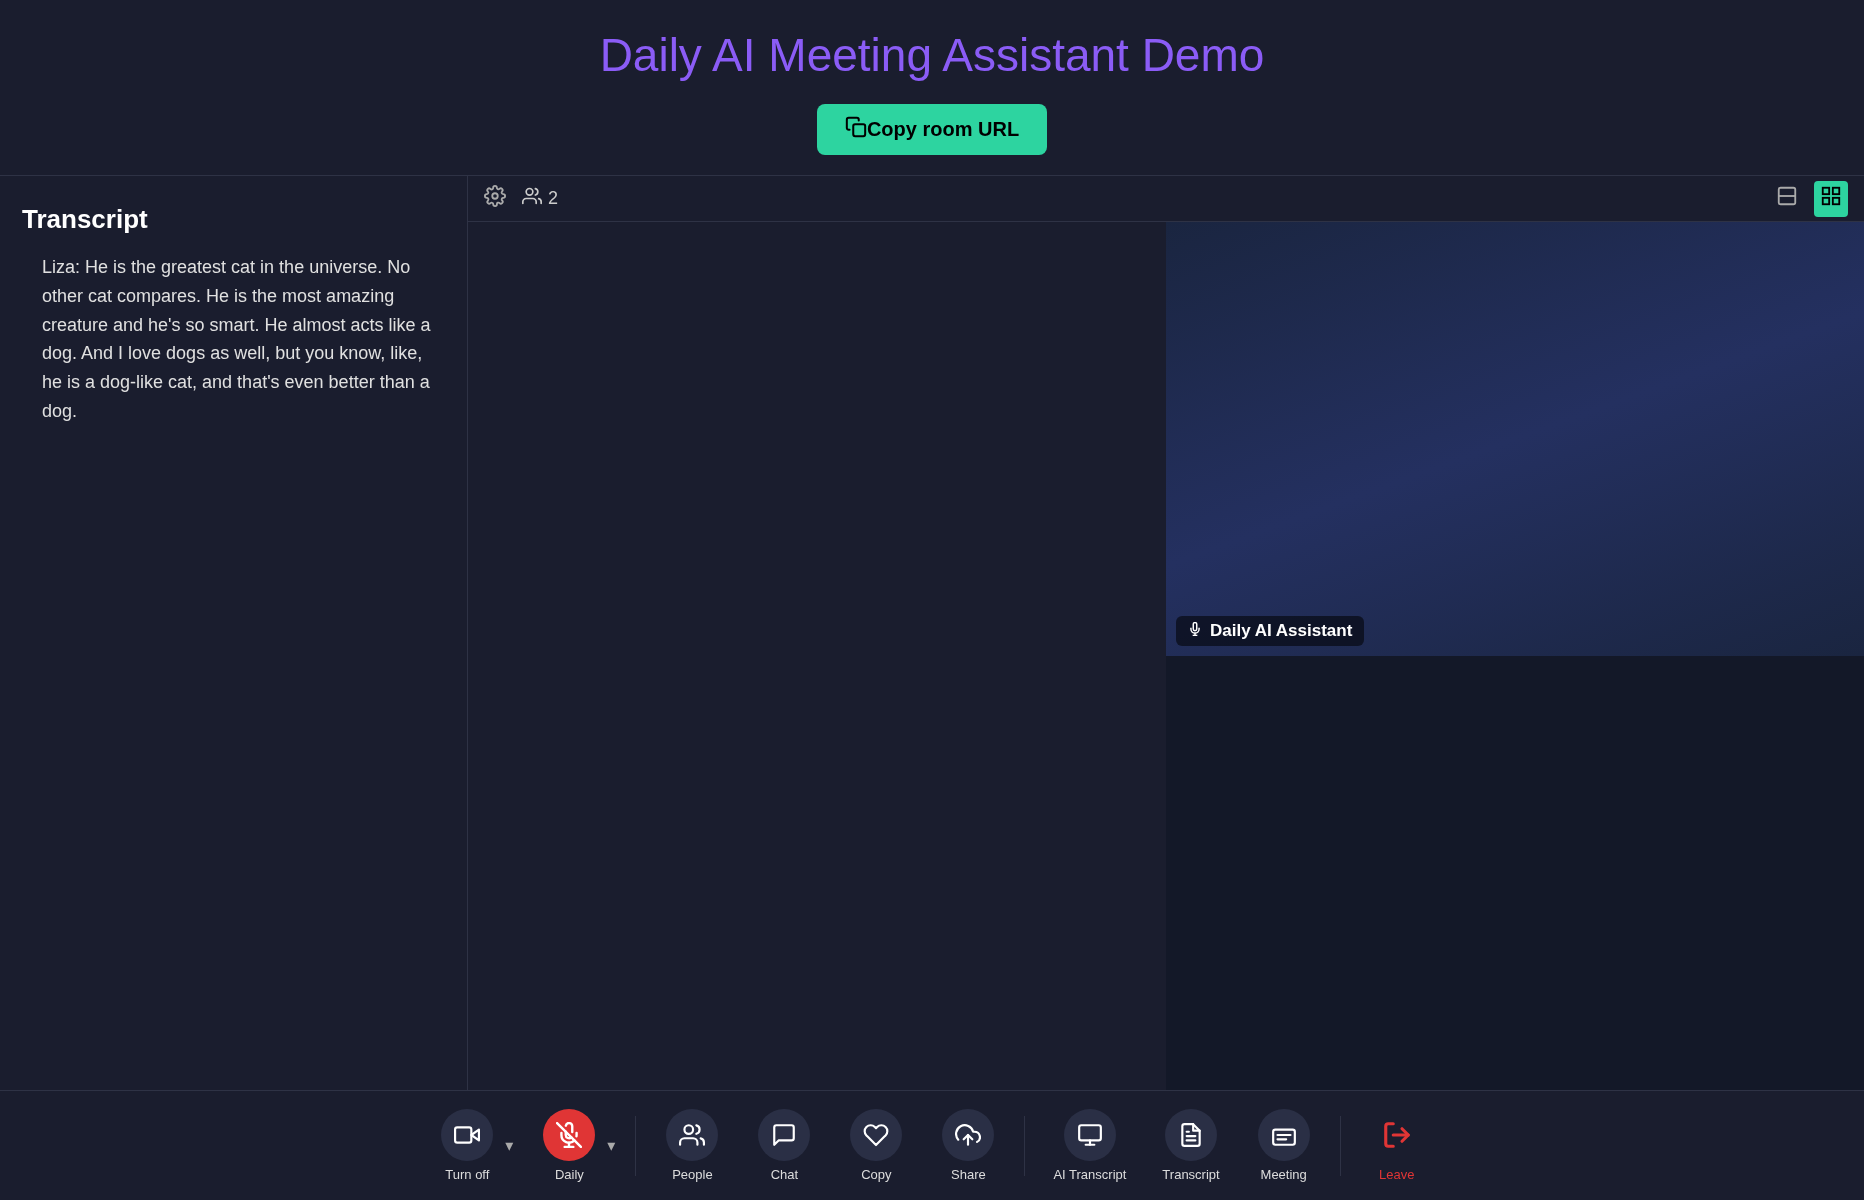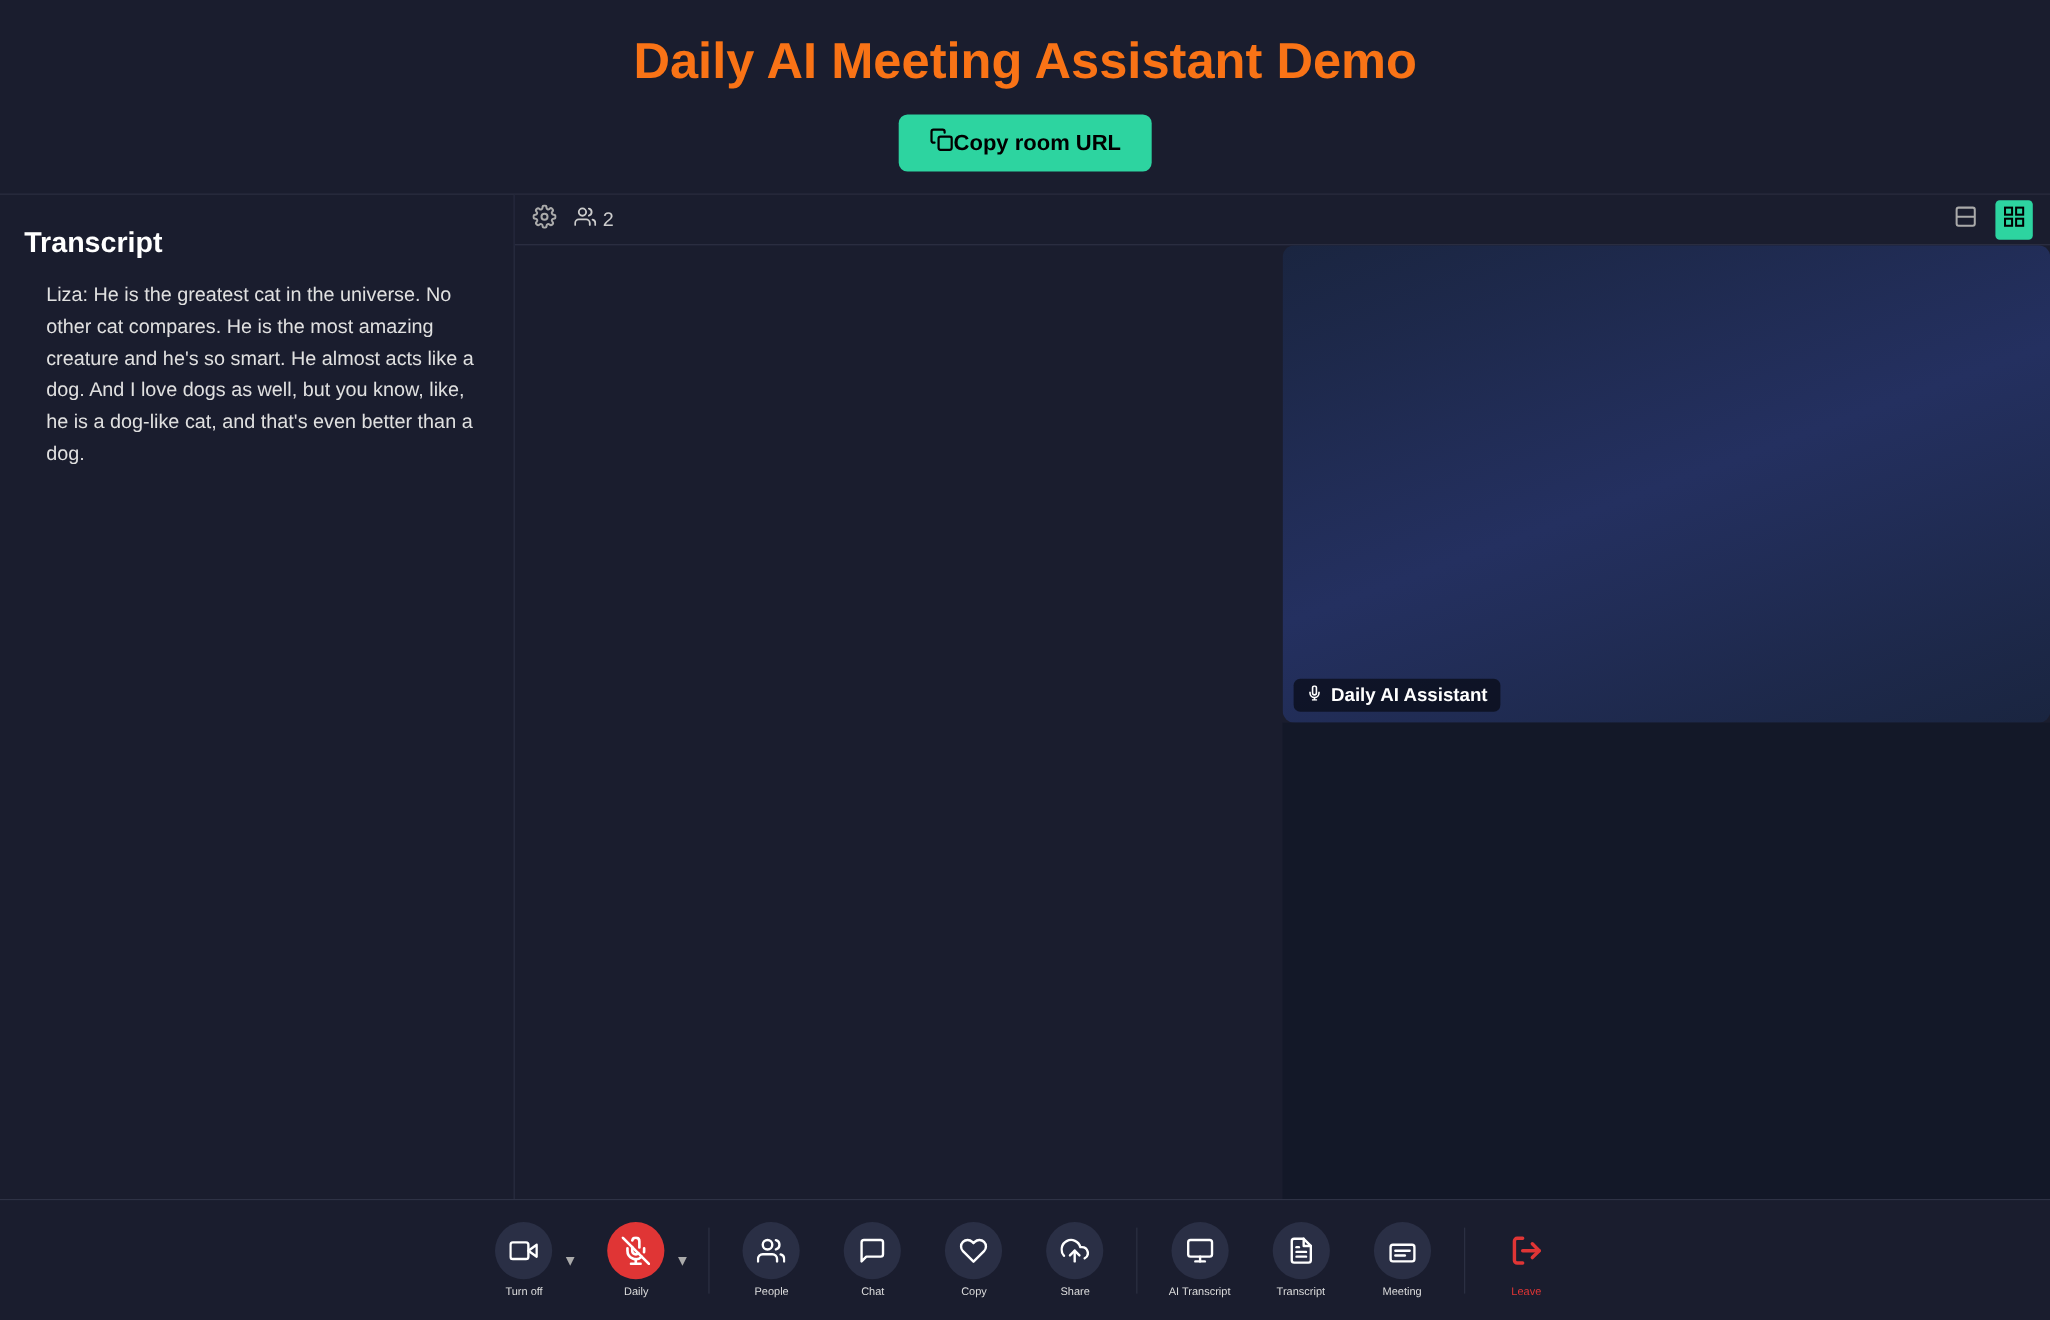--- a/index.html
+++ b/index.html
@@ -17,22 +17,22 @@
     
     .header {
       display: flex;
       flex-direction: column;
       align-items: center;
       padding: 28px 0 20px;
       background-color: #1a1d2e;
     }
     .header-title {
       font-size: 46px;
-      font-weight: 700;
-      color: #f97316;
+      font-weight: 400;
+      color: #8b5cf6;
       margin-bottom: 22px;
       text-align: center;
     }
     .copy-url-btn {
       background-color: #2dd4a0;
       color: #000000;
       border: none;
       border-radius: 8px;
       padding: 12px 28px;
       font-size: 20px;
@@ -134,21 +134,21 @@
       grid-template-rows: 1fr 1fr;
       gap: 0;
       overflow: hidden;
     }
     .video-cell {
       position: relative;
       overflow: hidden;
       background-color: #0f1320;
     }
     .video-cell.top-left { grid-column: 1; grid-row: 1 / span 2; }
-    .video-cell.top-right { grid-column: 2; grid-row: 1; border-radius: 11px; }
+    .video-cell.top-right { grid-column: 2; grid-row: 1; }
     .video-cell.bottom-right { grid-column: 2; grid-row: 2; }
     
 
     .assistant-video {
       width: 100%;
       height: 100%;
       background-color: #1e2845;
     }
 
     .video-label {
@@ -195,21 +195,21 @@
       height: 52px;
       border-radius: 50%;
       display: flex;
       align-items: center;
       justify-content: center;
       font-size: 26px;
       background-color: #2a2f45;
     }
     .tb-icon-wrap.red { background-color: #e03535; }
     .tb-label {
-      font-size: 10px;
+      font-size: 13px;
       color: #dddddd;
     }
     .tb-btn-group {
       display: flex;
       align-items: center;
     }
     .tb-btn-arrow {
       background: none;
       border: none;
       color: #aaaaaa;

